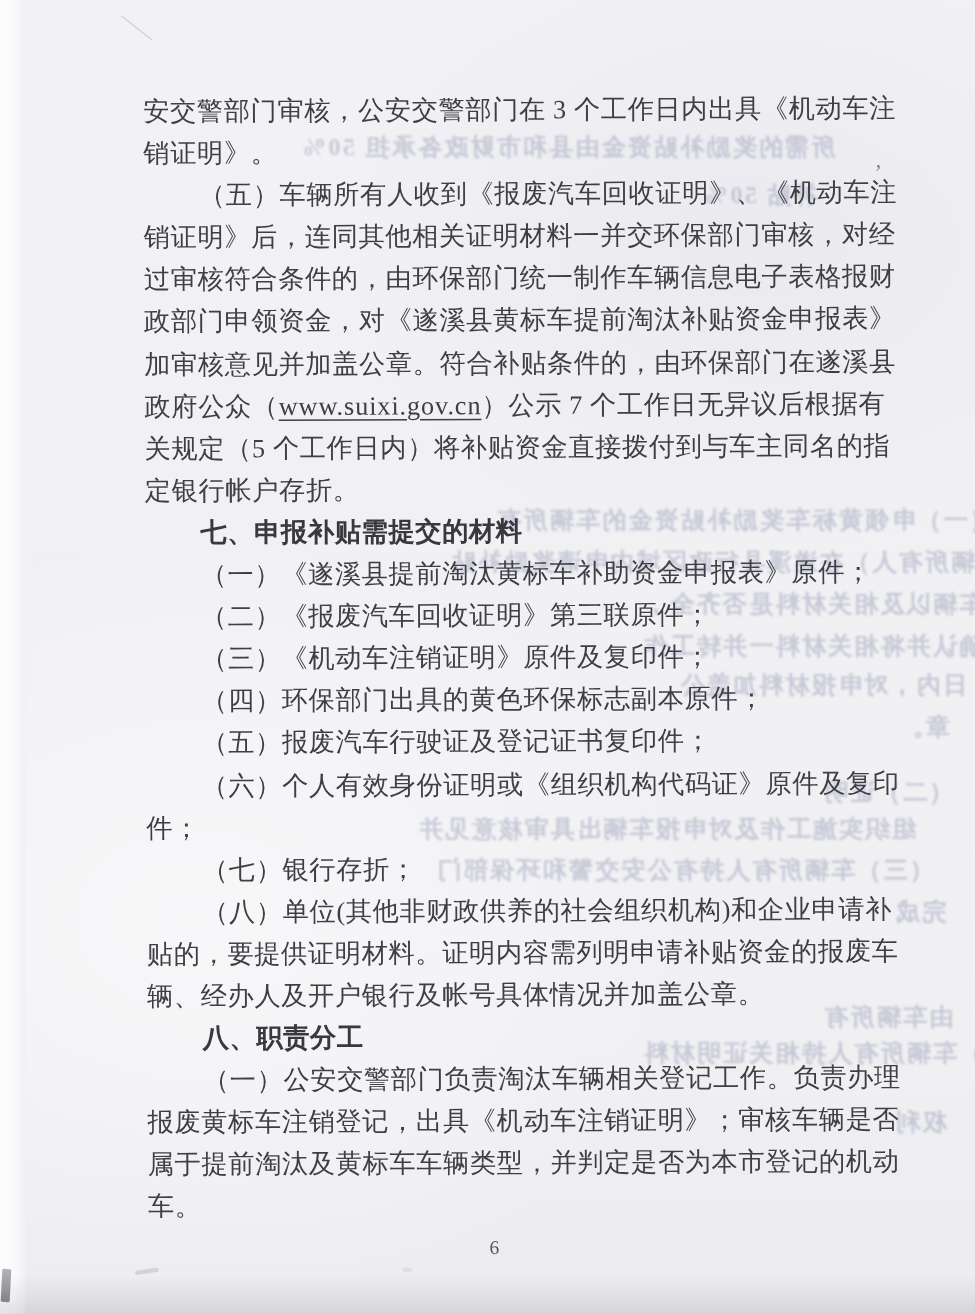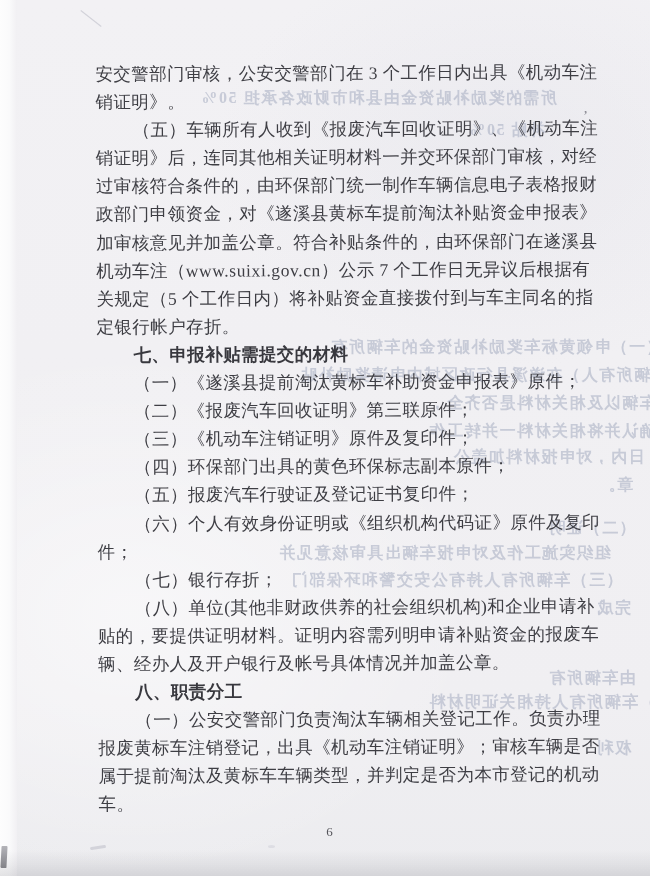--- a/index.html
+++ b/index.html
@@ -39,21 +39,21 @@
   .content{
     position:absolute;left:97px;top:59px;width:492px;
     transform:rotate(-0.25deg);
     color:#3e3e44;
     font-size:17.5px;
     letter-spacing:.4px;
   }
   .ln{height:28.1px;line-height:28.1px;white-space:nowrap;}
   .ind{padding-left:37px;}
   .hd{font-weight:700;color:#38383e;}
-  .url{text-underline-offset:3px;letter-spacing:.6px;}
+  .url{text-decoration:underline;text-underline-offset:3px;letter-spacing:.6px;}
   .pagenum{
     position:absolute;left:0;top:824px;width:660px;text-align:center;
     font-size:13px;color:#55555b;letter-spacing:1px;
   }
   
   .bt{
     position:absolute;white-space:nowrap;
     font-size:16px;font-weight:700;letter-spacing:1.5px;
     color:rgba(158,165,188,.50);
     transform:scaleX(-1);
@@ -95,21 +95,21 @@
 <div class="bt" style="left:596px;top:738px;">权利</div>
 
 <div class="content">
   <div class="ln">安交警部门审核，公安交警部门在 3 个工作日内出具《机动车注</div>
   <div class="ln">销证明》。</div>
   <div class="ln ind">（五）车辆所有人收到《报废汽车回收证明》、《机动车注</div>
   <div class="ln">销证明》后，连同其他相关证明材料一并交环保部门审核，对经</div>
   <div class="ln">过审核符合条件的，由环保部门统一制作车辆信息电子表格报财</div>
   <div class="ln">政部门申领资金，对《遂溪县黄标车提前淘汰补贴资金申报表》</div>
   <div class="ln">加审核意见并加盖公章。符合补贴条件的，由环保部门在遂溪县</div>
-  <div class="ln"><span>机动车注（</span><span class="url">www.suixi.gov.cn</span><span>）公示 7 个工作日无异议后根据有</span></div>
+  <div class="ln"><span>政府公众（</span><span class="url">www.suixi.gov.cn</span><span>）公示 7 个工作日无异议后根据有</span></div>
   <div class="ln">关规定（5 个工作日内）将补贴资金直接拨付到与车主同名的指</div>
   <div class="ln">定银行帐户存折。</div>
   <div class="ln ind hd">七、申报补贴需提交的材料</div>
   <div class="ln ind">（一）《遂溪县提前淘汰黄标车补助资金申报表》原件；</div>
   <div class="ln ind">（二）《报废汽车回收证明》第三联原件；</div>
   <div class="ln ind">（三）《机动车注销证明》原件及复印件；</div>
   <div class="ln ind">（四）环保部门出具的黄色环保标志副本原件；</div>
   <div class="ln ind">（五）报废汽车行驶证及登记证书复印件；</div>
   <div class="ln ind">（六）个人有效身份证明或《组织机构代码证》原件及复印</div>
   <div class="ln">件；</div>

